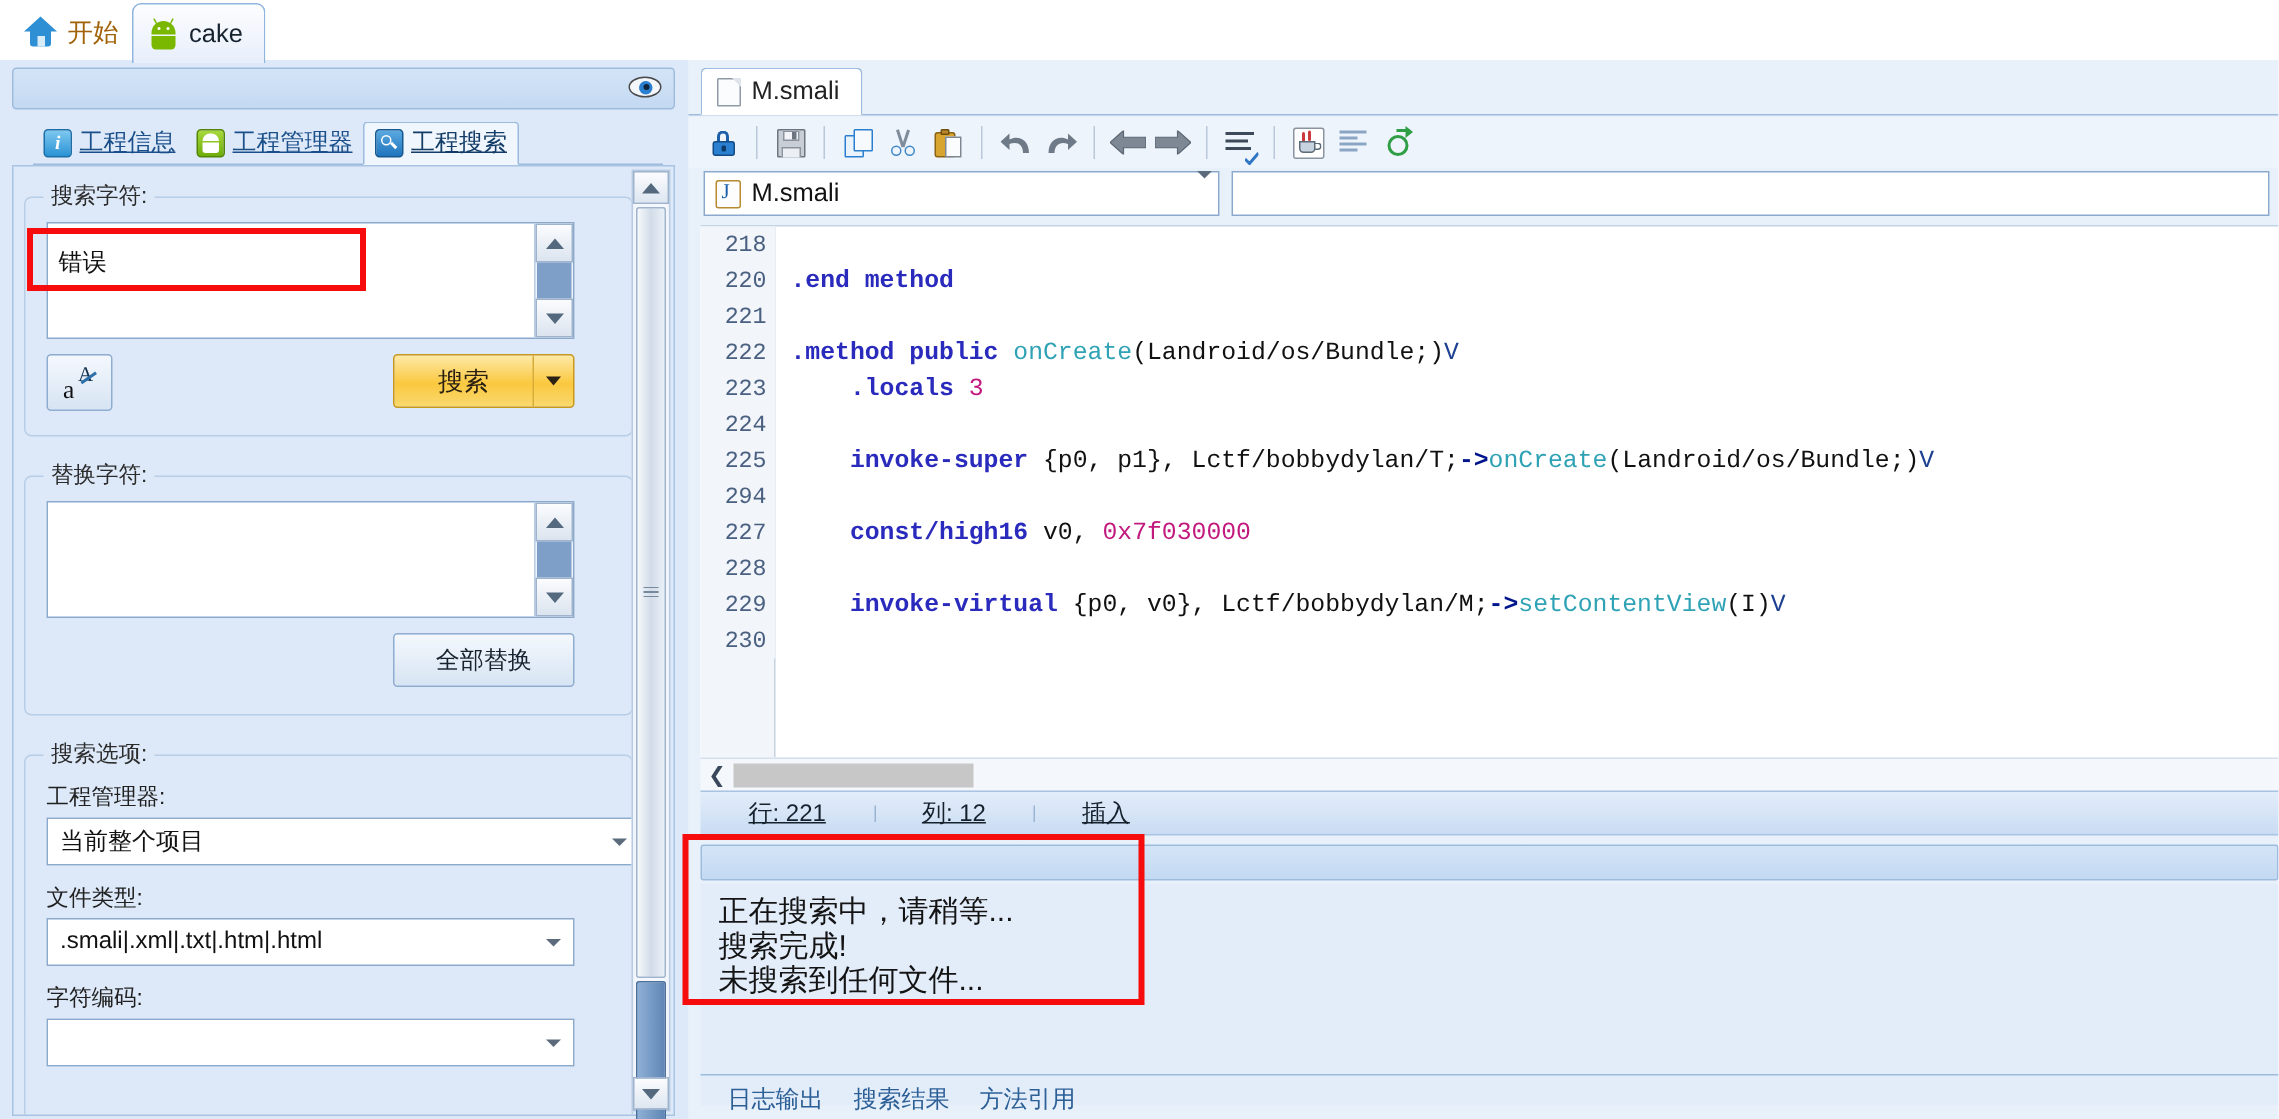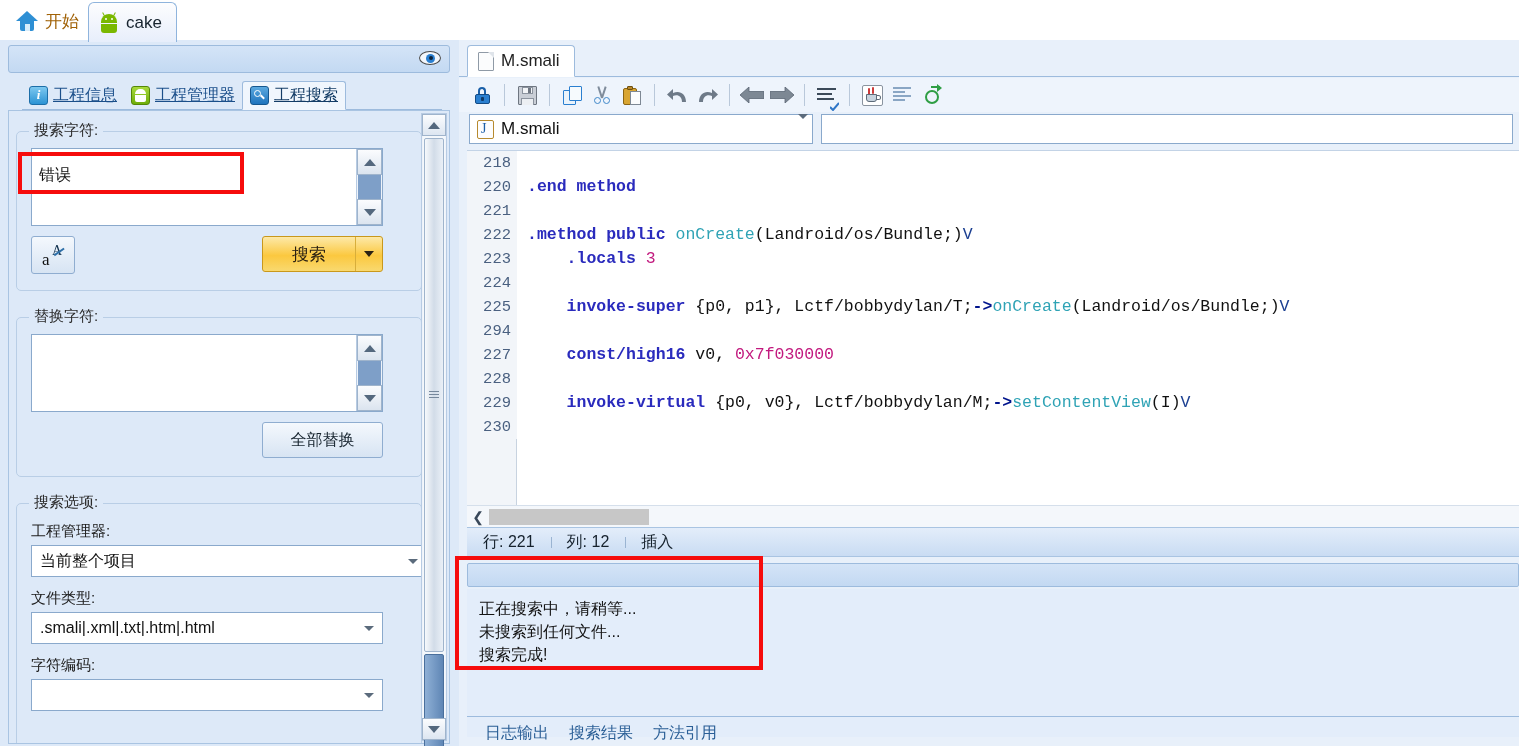--- a/index.html
+++ b/index.html
@@ -373,35 +373,35 @@
   }
   .hscroll .lft { width: 22px; display: flex; align-items: center; justify-content: center; color: #39485a; font-size: 14px; }
   .hscroll .hthumb { width: 160px; height: 16px; background: #c7c7c7; }
 
   .ed-status {
     position: absolute; left: 8px; top: 487px; right: 0; height: 30px;
     background: linear-gradient(#e3edfa, #c9dcf3);
     border-top: 1px solid #a9c4e2; border-bottom: 1px solid #a9c4e2;
     display: flex; align-items: center; font-size: 16px; color: #15212c;
   }
-  .ed-status .seg { padding: 0 16px; position: relative; }
+  .ed-status .seg { padding: 0 32px; position: relative; text-decoration: underline; }
   .ed-status .seg + .seg::before {
     content: ""; position: absolute; left: 0; top: 5px; bottom: 5px; width: 1px; background: #9ab4d2;
   }
 
   .log-header {
     position: absolute; left: 8px; top: 523px; right: 0; height: 24px;
     background: linear-gradient(#d4e4f7, #c3d9f2);
     border: 1px solid #9dbbdd; border-radius: 2px;
   }
   .log-area {
     position: absolute; left: 8px; top: 549px; right: 0; height: 148px;
     background: #e3edfa;
     padding: 8px 0 0 12px;
-    font-size: 16px; color: #141414; line-height: 23px;
+    font-size: 20px; color: #141414; line-height: 23px;
   }
   .bottom-tabs {
     position: absolute; left: 8px; bottom: 0; right: 0; height: 30px;
     border-top: 1px solid #9dbbdd;
     display: flex; align-items: flex-end; padding-left: 8px;
   }
   .btab {
     height: 26px; display: flex; align-items: center; padding: 0 10px;
     font-size: 16px; color: #2b5f96; white-space: nowrap;
   }
@@ -737,22 +737,22 @@
     <div class="ed-status">
       <span class="seg">行: 221</span>
       <span class="seg">列: 12</span>
       <span class="seg">插入</span>
     </div>
 
     <div class="log-header"></div>
 
     <div class="log-area" id="logarea">
         <div>正在搜索中，请稍等...</div>
+        <div>搜索完成!</div>
         <div>未搜索到任何文件...</div>
-        <div>搜索完成!</div>
       </div>
 
     <div class="bottom-tabs">
       <div class="btab">
         <span>日志输出</span>
       </div>
       <div class="btab">
         <span>搜索结果</span>
       </div>
       <div class="btab">

